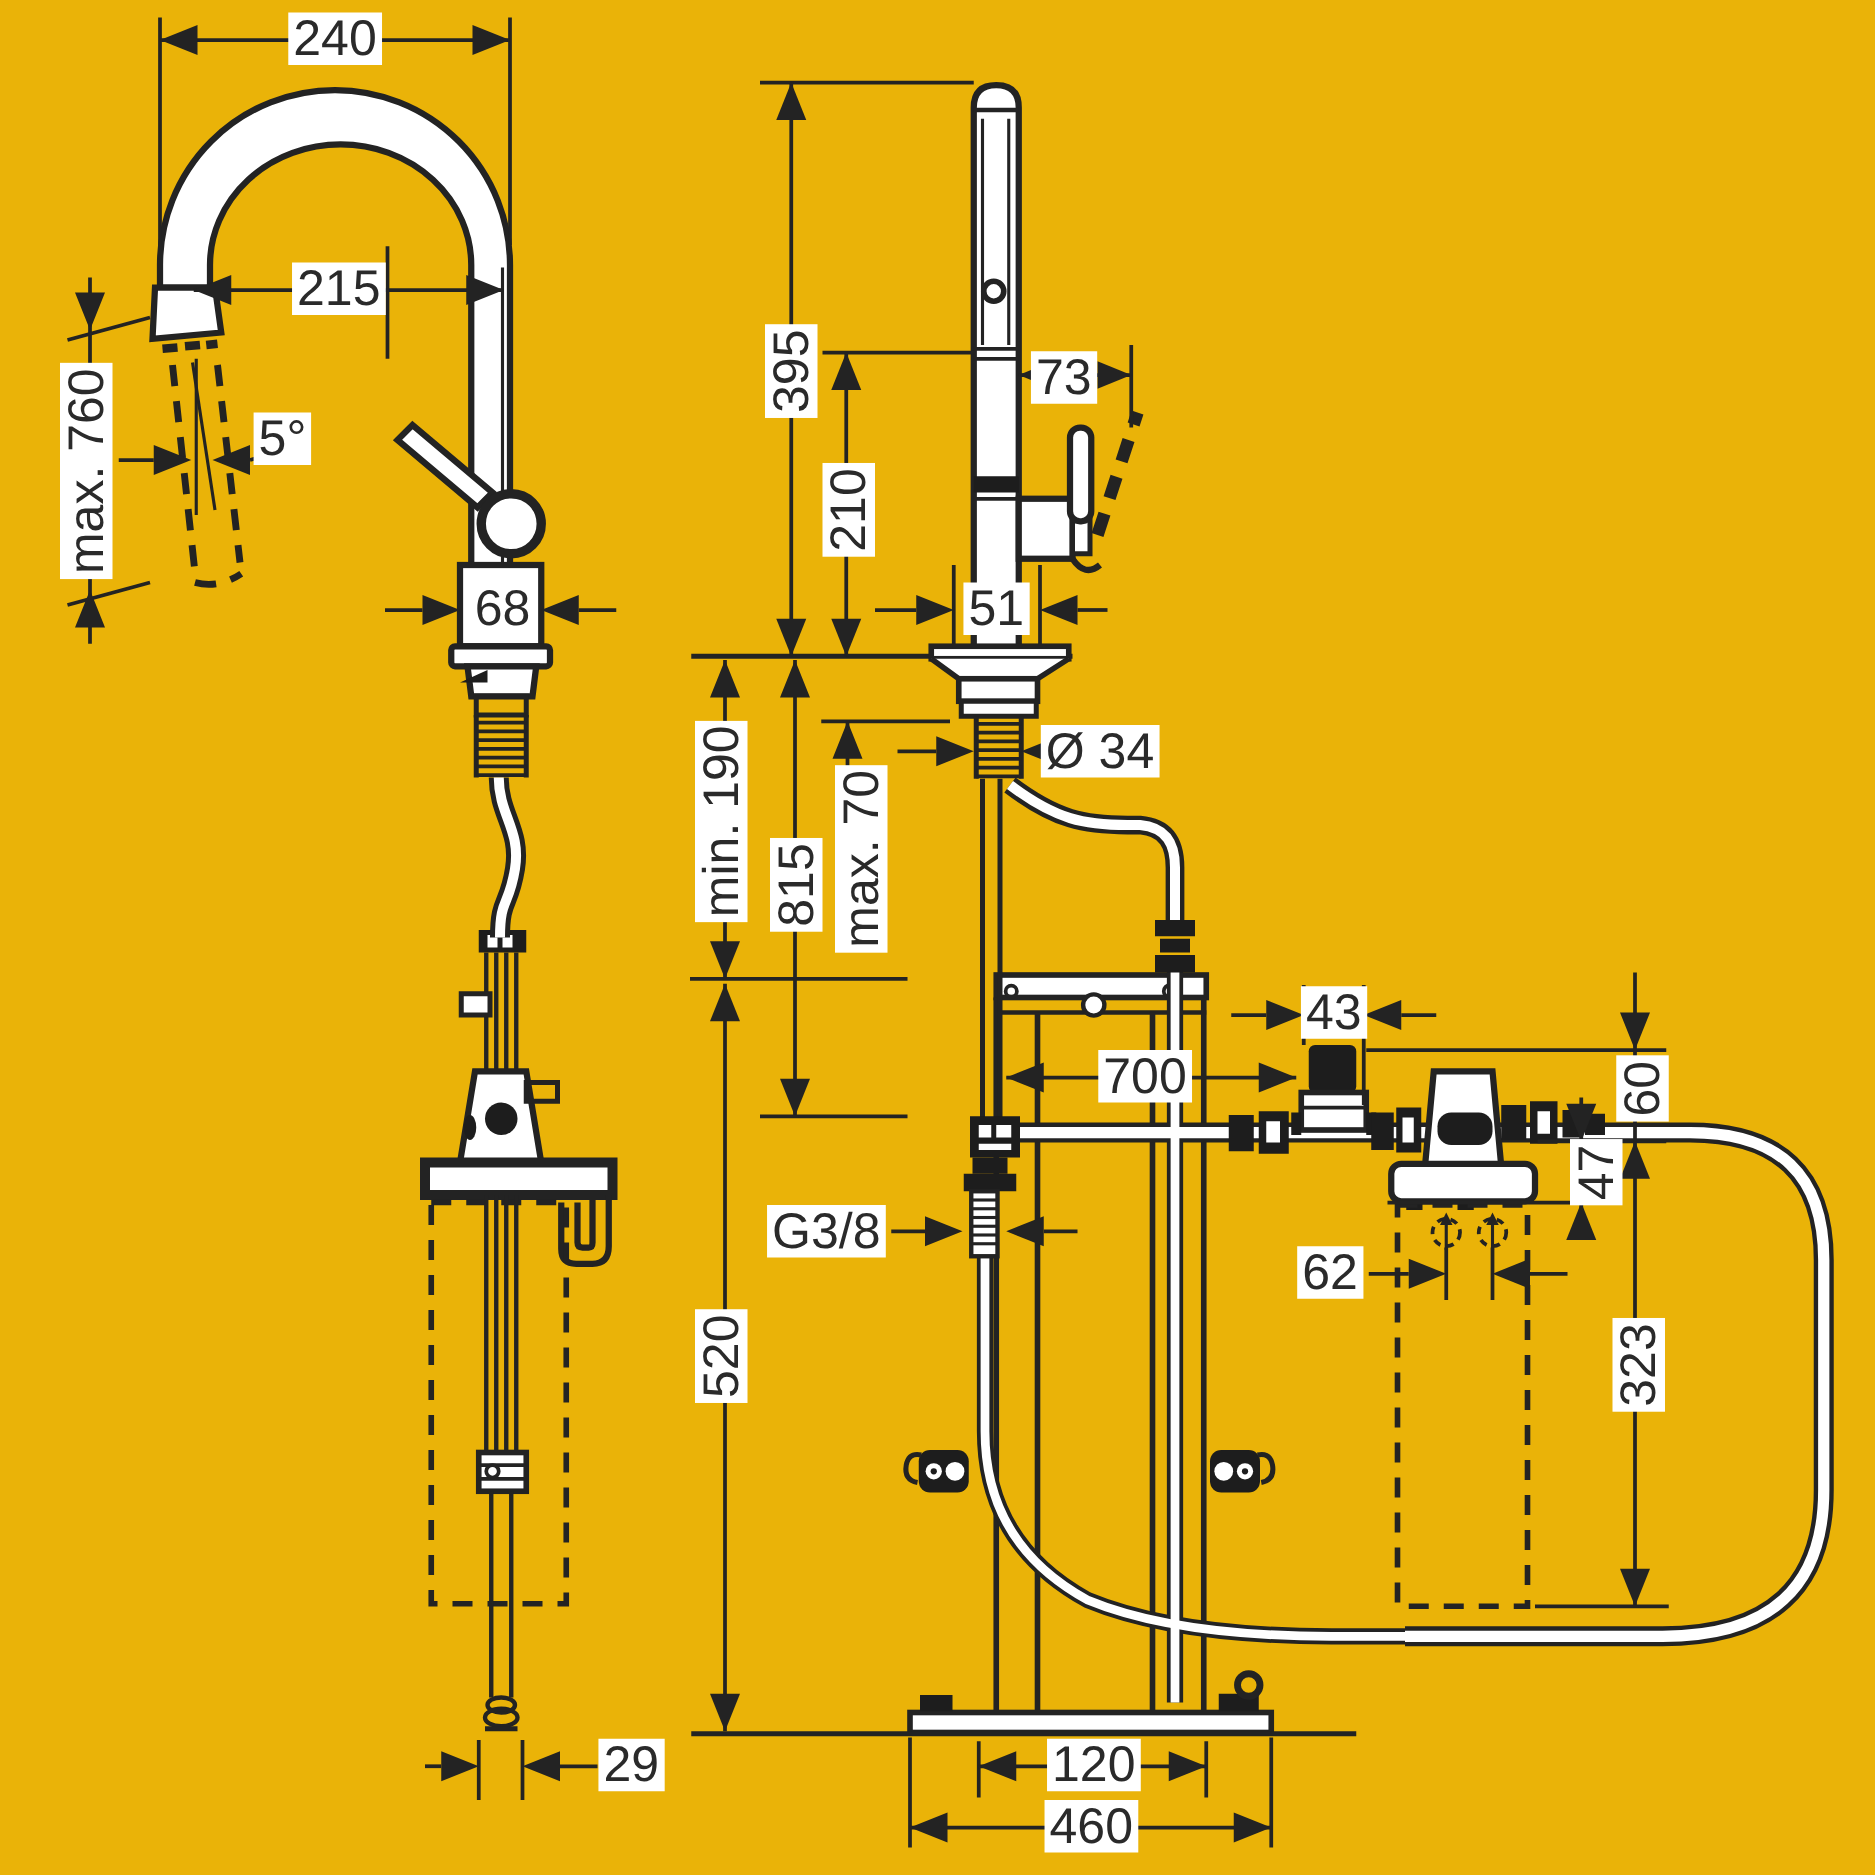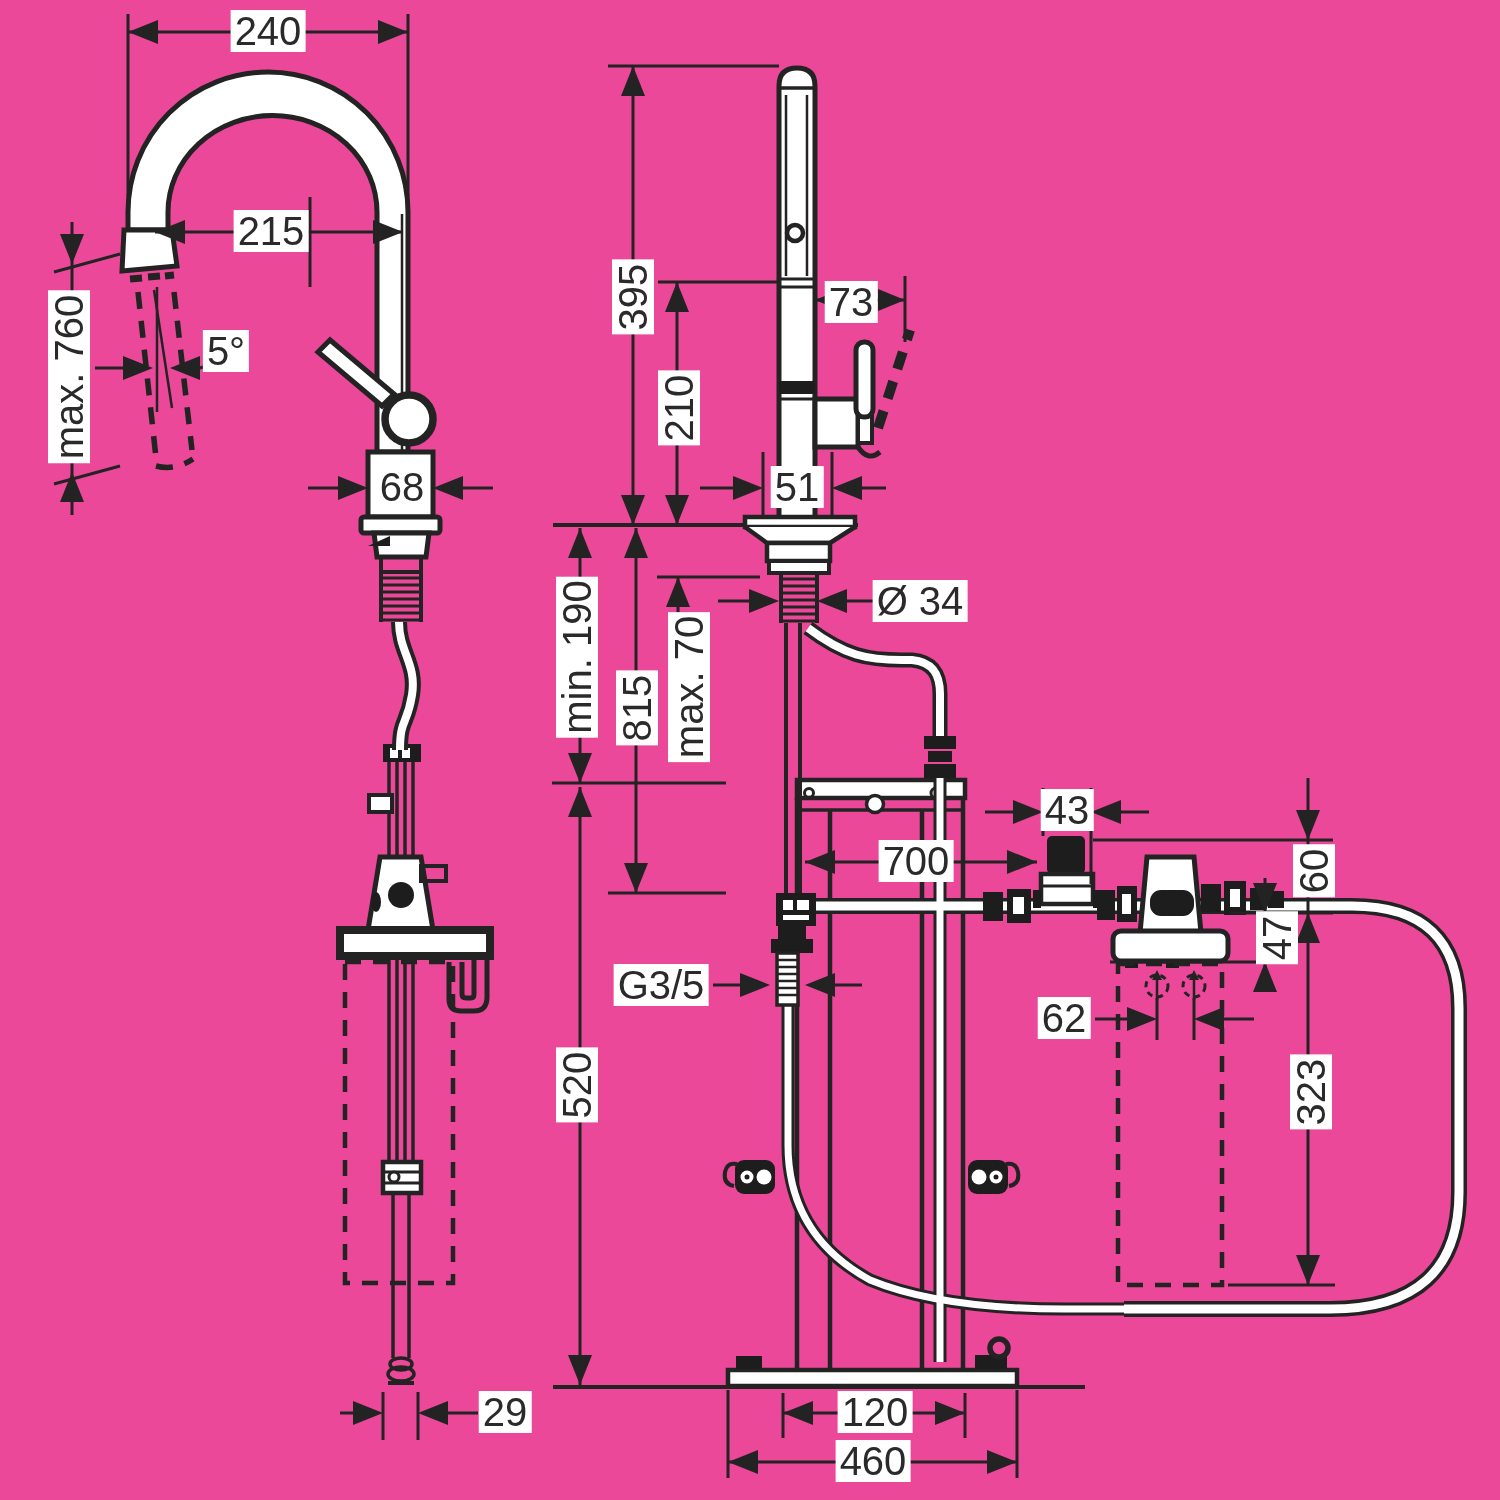--- a/index.html
+++ b/index.html
@@ -1,16 +1,16 @@
 <!DOCTYPE html>
 <html><head>
 <meta charset="utf-8">
 <style>
   html,body{margin:0;padding:0;background:#fff;}
-  .stage{position:relative;width:1500px;height:1500px;background:#ec4899;overflow:hidden;
+  .stage{position:relative;width:1500px;height:1500px;background:#eab308;overflow:hidden;
          font-family:"Liberation Sans", sans-serif;}
   .stage svg{position:absolute;left:0;top:0;}
   .dim{position:absolute;font-size:40px;line-height:1;color:#2a2a2a;background:#fff;
        padding:1px 4px;white-space:nowrap;transform:translate(-50%,-50%);z-index:5;}
   .dim.rot{transform:translate(-50%,-50%) rotate(-90deg);}
 </style>
 </head>
 <body>
 
 <div class="stage">
@@ -371,25 +371,25 @@
 <span class="dim" style="left:226px;top:351px">5°</span>
 <span class="dim" style="left:402px;top:487px">68</span>
 <span class="dim" style="left:505px;top:1412px">29</span>
 <span class="dim rot" style="left:633px;top:297px">395</span>
 <span class="dim rot" style="left:679px;top:408px">210</span>
 <span class="dim" style="left:851px;top:302px">73</span>
 <span class="dim" style="left:797px;top:487px">51</span>
 <span class="dim rot" style="left:577px;top:657px">min. 190</span>
 <span class="dim rot" style="left:637px;top:708px">815</span>
 <span class="dim rot" style="left:689px;top:687px">max. 70</span>
-<span class="dim" style="left:920px;top:601px">Ø 34</span>
+<span class="dim" style="left:880px;top:601px">Ø 34</span>
 <span class="dim" style="left:1067px;top:810px">43</span>
 <span class="dim" style="left:916px;top:861px">700</span>
 <span class="dim rot" style="left:1314px;top:871px">60</span>
 <span class="dim rot" style="left:1277px;top:938px">47</span>
 <span class="dim" style="left:1064px;top:1018px">62</span>
 <span class="dim rot" style="left:1311px;top:1092px">323</span>
-<span class="dim" style="left:661px;top:985px">G3/5</span>
+<span class="dim" style="left:661px;top:985px">G3/8</span>
 <span class="dim rot" style="left:577px;top:1085px">520</span>
 <span class="dim" style="left:875px;top:1412px">120</span>
 <span class="dim" style="left:873px;top:1461px">460</span>
 
 </div>
 
 </body></html>

